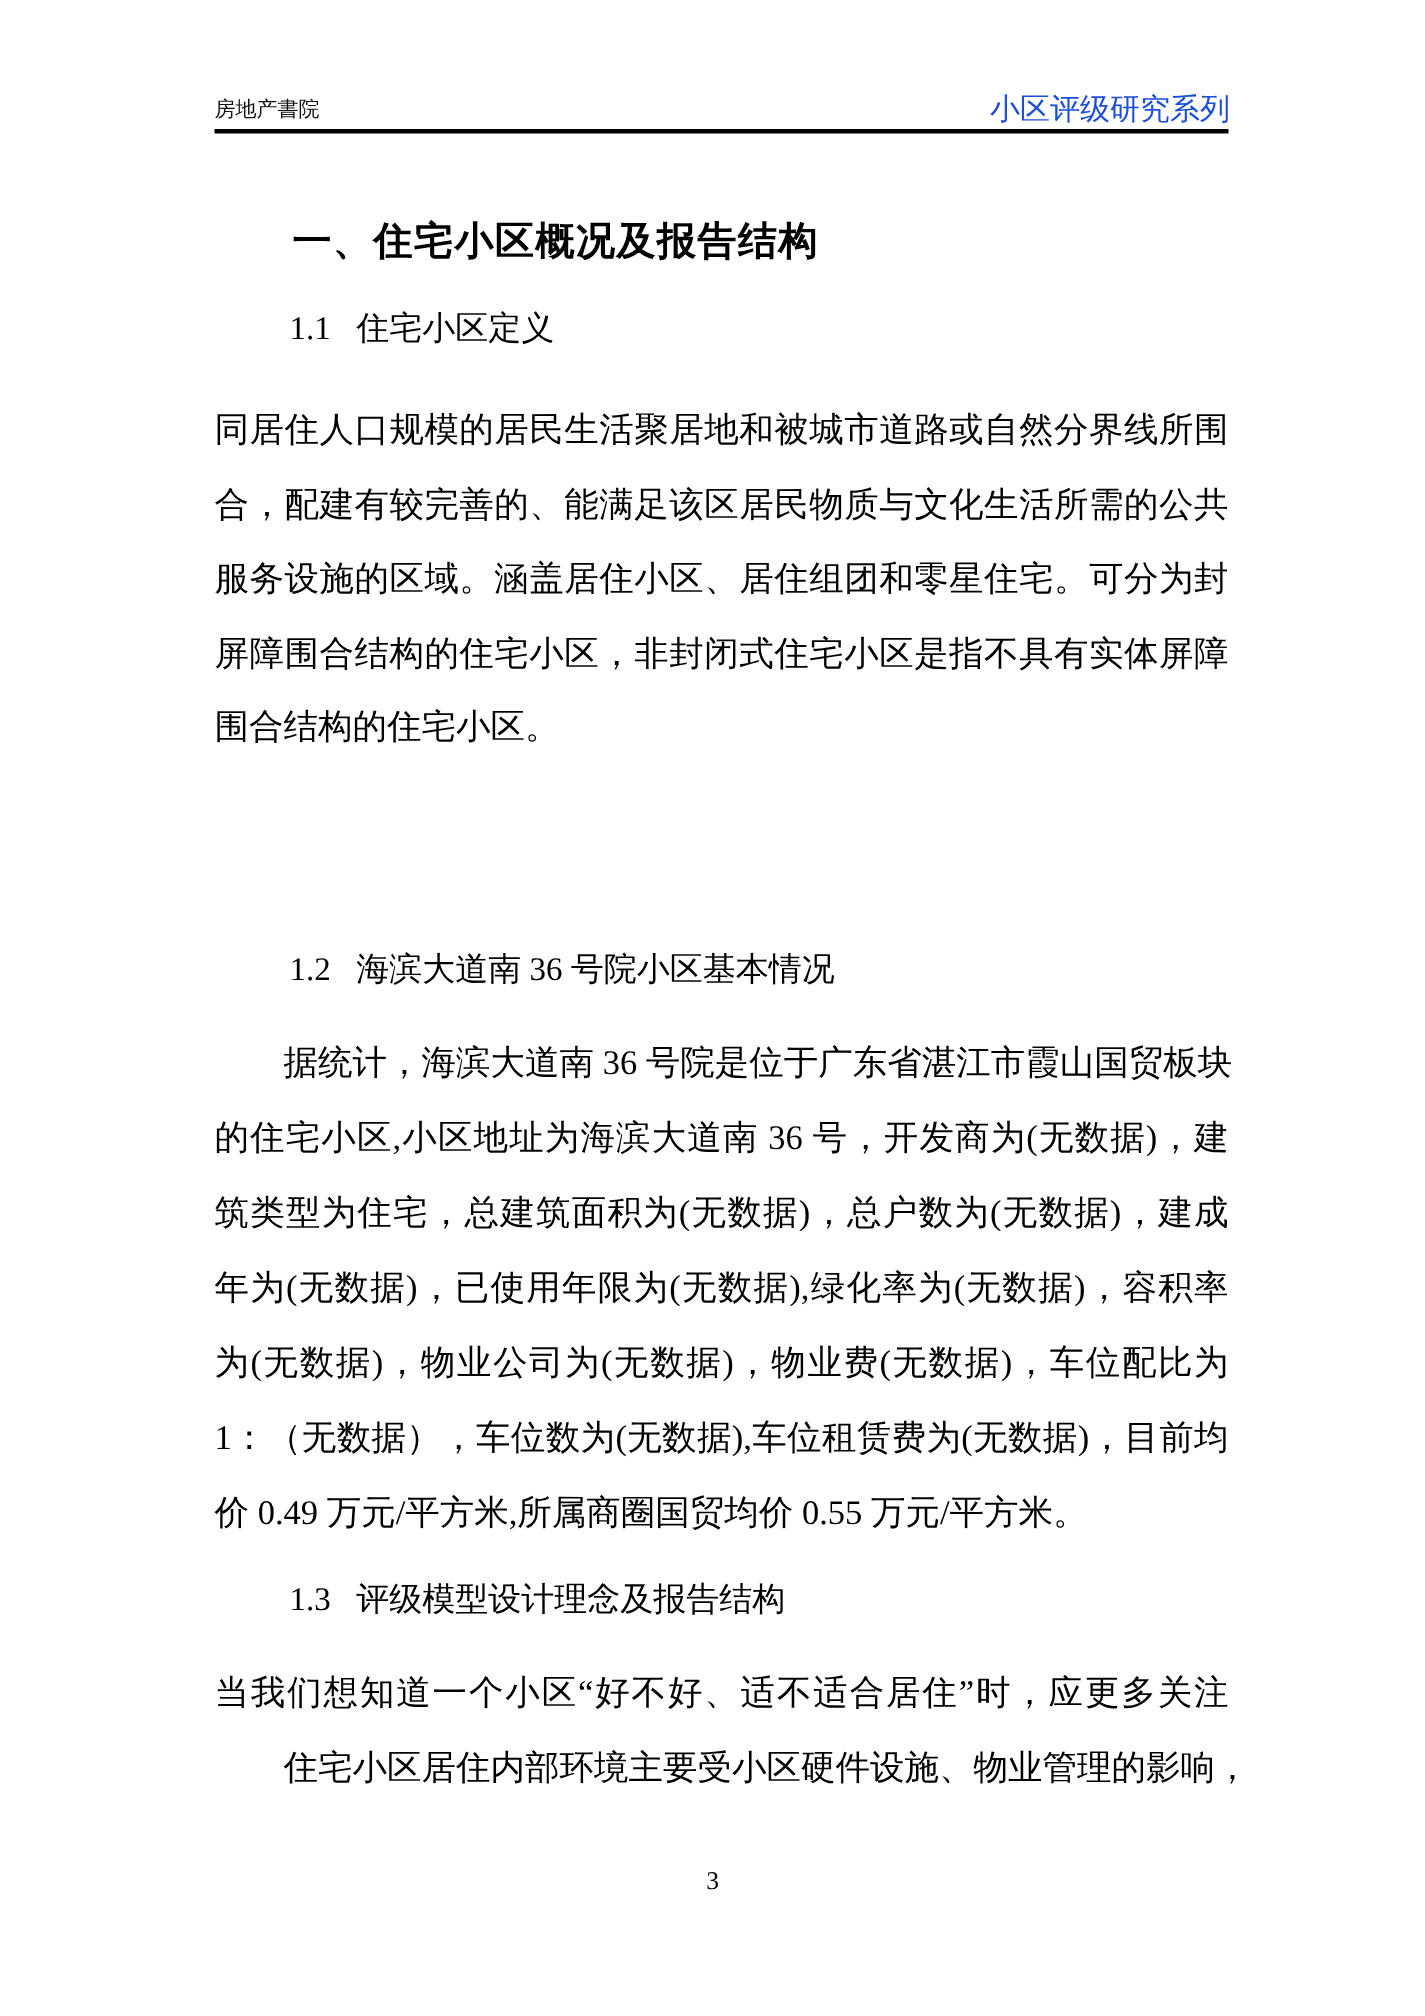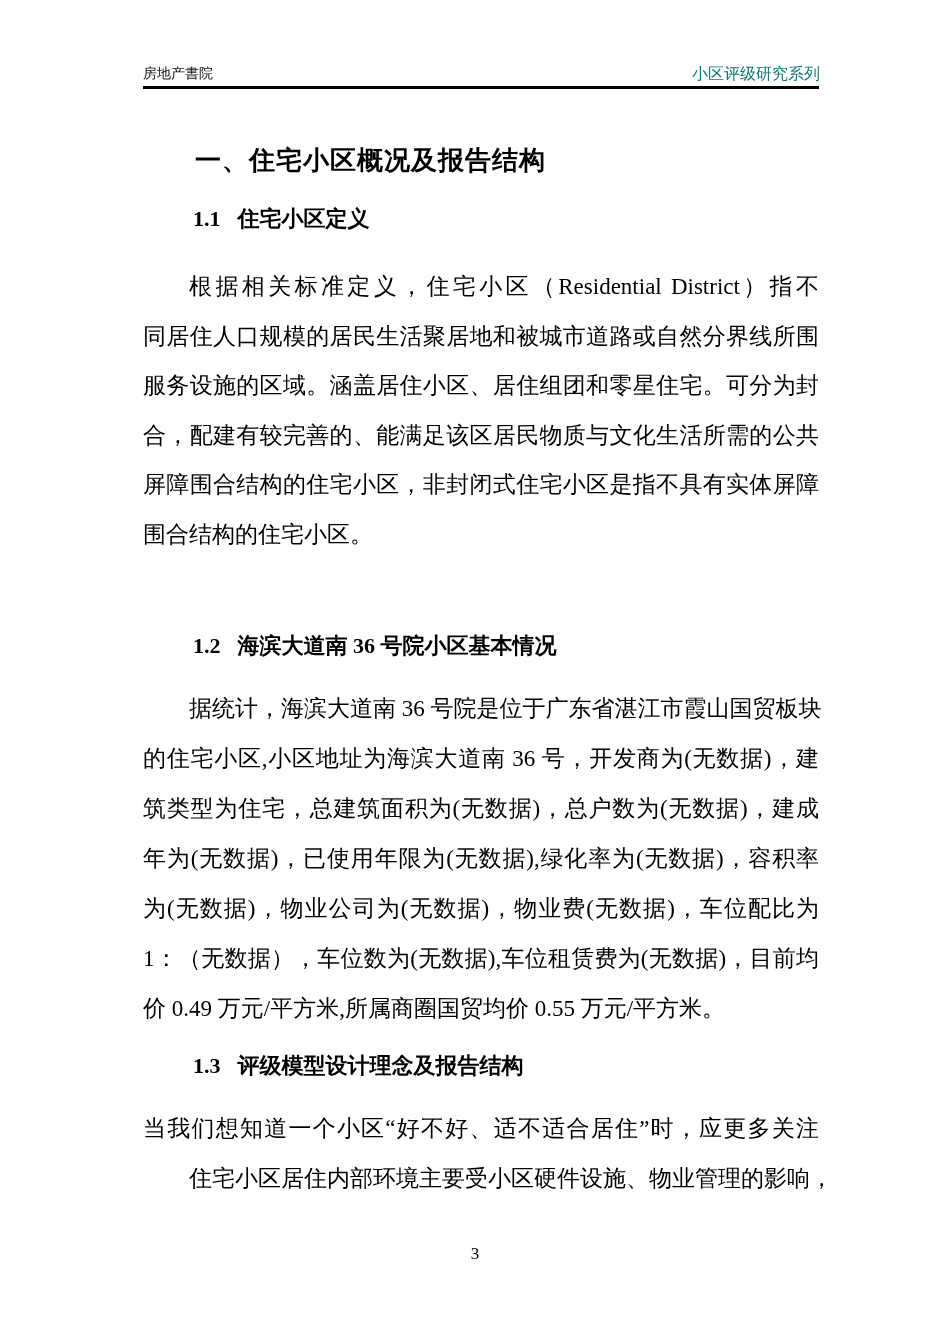--- a/index.html
+++ b/index.html
@@ -13,37 +13,37 @@
   }
   
   .hdr-left{
     position:absolute;left:143px;top:66px;
     font-family:Liberation Mono, monospace;
     font-size:14px;line-height:16px;color:#111;
   }
   .hdr-right{
     position:absolute;right:130px;top:65px;
     font-family:"Liberation Sans","DejaVu Sans",sans-serif;
-    font-size:16px;line-height:17px;color:#0f766e;
+    font-size:20px;line-height:17px;color:#1d4ed8;
   }
   .hdr-rule{
     position:absolute;left:143px;top:86px;
     width:676px;height:3px;background:#000;
   }
   
   .doc-title{
     position:absolute;left:143px;top:143px;width:676px;
     margin:0;padding:0 0 0 52px;
     font-size:26px;line-height:36px;font-weight:bold;color:#000;
     letter-spacing:1px;
   }
   .sec-head{
     position:absolute;left:143px;width:676px;
     margin:0;padding:0 0 0 50px;
-    font-size:22px;line-height:30px;font-weight:bold;color:#000;
+    font-size:22px;line-height:30px;font-weight:normal;color:#000;
   }
   .sec-head .h-num{margin-right:17px;}
   .h-1{top:204px;}
   .h-2{top:631px;}
   .h-3{top:1051px;}
   
   .para{
     position:absolute;left:143px;width:676px;
     font-size:23px;color:#000;
   }
@@ -79,24 +79,23 @@
   <span class="hdr-right">小区评级研究系列</span>
   <div class="hdr-rule"></div>
 
   <h1 class="doc-title">一、住宅小区概况及报告结构</h1>
 
   <h2 class="sec-head h-1">
     <span class="h-num">1.1</span><span class="h-text">住宅小区定义</span>
   </h2>
 
   <div class="para p-1">
-    <div class="line first">根据相关标准定义，住宅小区（Residential District）指不</div>
     <div class="line">同居住人口规模的居民生活聚居地和被城市道路或自然分界线所围</div>
+    <div class="line">合，配建有较完善的、能满足该区居民物质与文化生活所需的公共</div>
     <div class="line">服务设施的区域。涵盖居住小区、居住组团和零星住宅。可分为封</div>
-    <div class="line">合，配建有较完善的、能满足该区居民物质与文化生活所需的公共</div>
     <div class="line">屏障围合结构的住宅小区，非封闭式住宅小区是指不具有实体屏障</div>
     <div class="line last">围合结构的住宅小区。</div>
   </div>
 
   <h2 class="sec-head h-2">
     <span class="h-num">1.2</span><span class="h-text">海滨大道南 36 号院小区基本情况</span>
   </h2>
 
   <div class="para p-2">
     <div class="line first">据统计，海滨大道南 36 号院是位于广东省湛江市霞山国贸板块</div>

